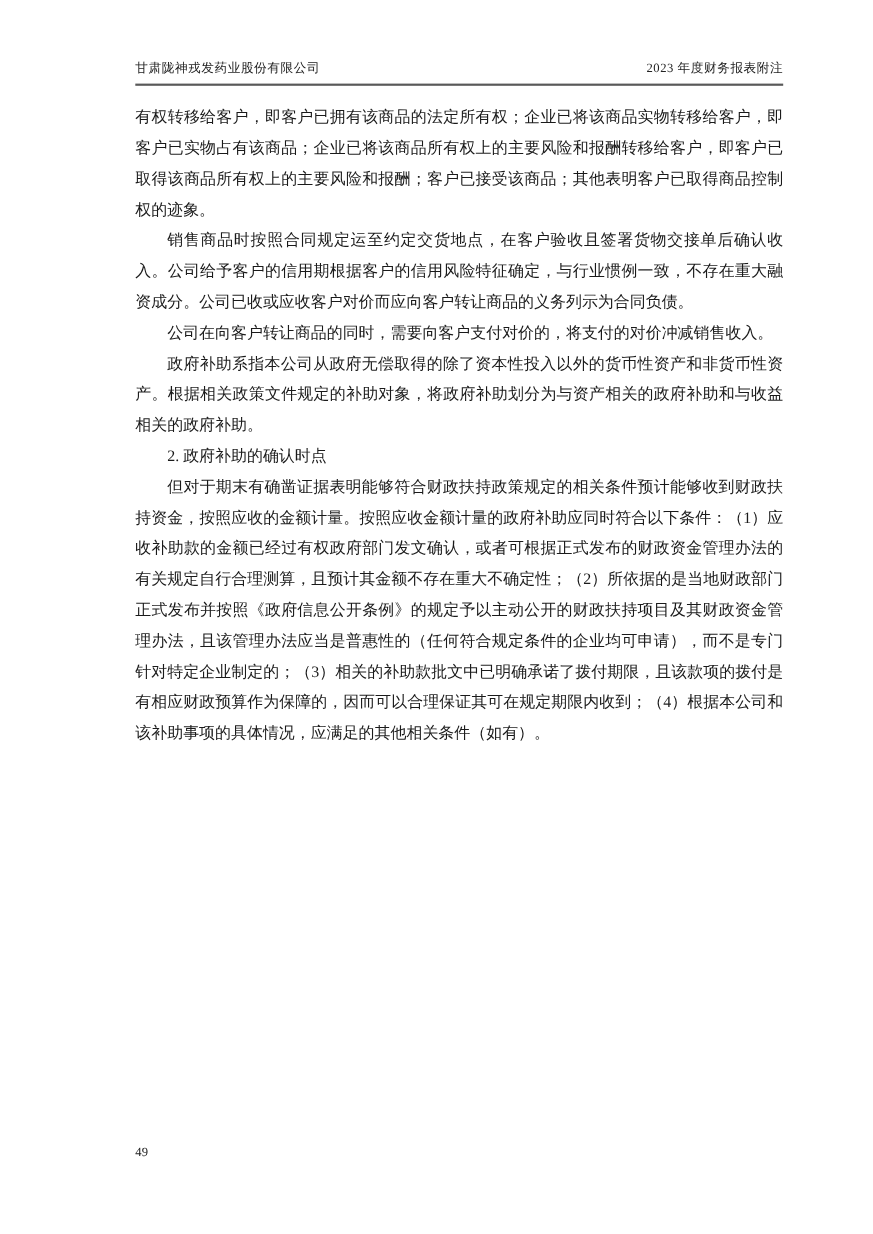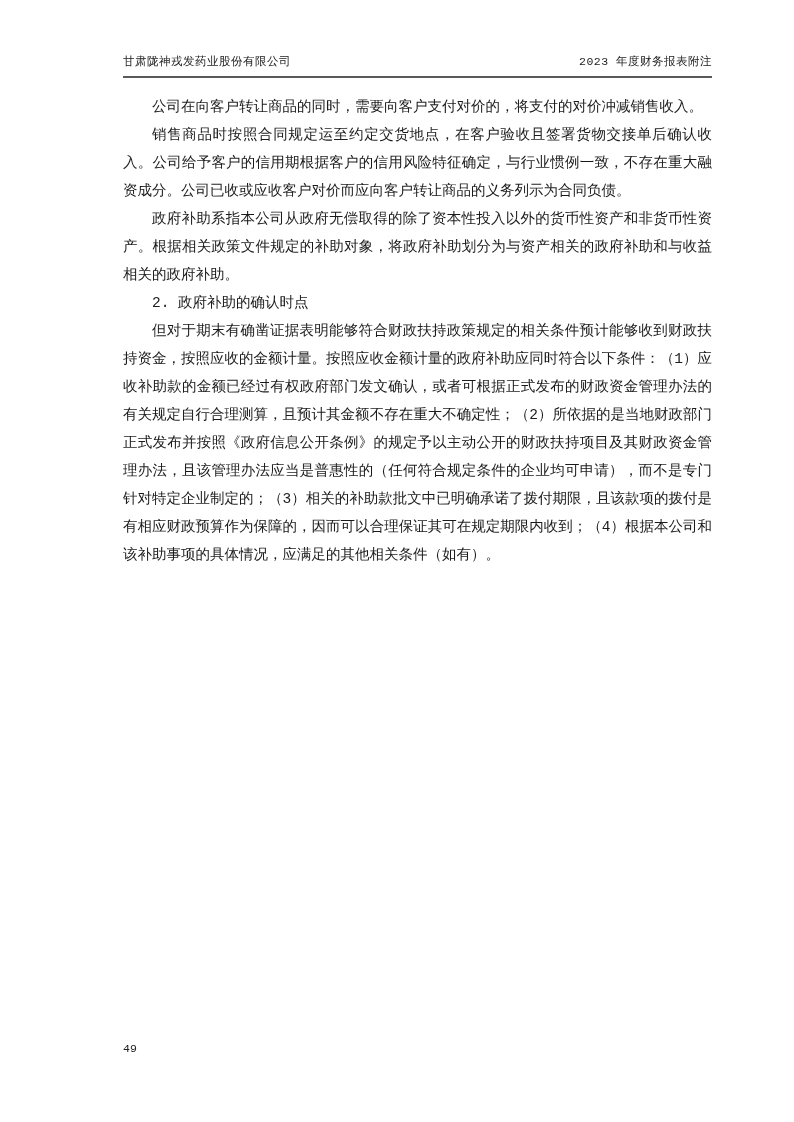--- a/index.html
+++ b/index.html
@@ -12,21 +12,20 @@
     height: 1122px;
     position: relative;
     font-family: "Liberation Serif", "DejaVu Serif", serif;
     color: #1a1a1a;
   }
   .page {
     position: absolute;
     inset: 0;
     background: #ffffff;
     overflow: hidden;
-    font-family: Liberation Mono, monospace;
   }
   .page-header {
     position: absolute;
     left: 123px;
     width: 589px;
     top: 54px;
     display: flex;
     justify-content: space-between;
     align-items: baseline;
     font-size: 11.5px;
@@ -79,22 +78,23 @@
 <div class="page">
 
   <header class="page-header">
     <span>甘肃陇神戎发药业股份有限公司</span>
     <span>2023 年度财务报表附注</span>
   </header>
 
   <div class="header-rule"></div>
 
   <main class="doc-body">
+      <p class="plain">有权转移给客户，即客户已拥有该商品的法定所有权；企业已将该商品实物转移给客户，即客户已实物占有该商品；企业已将该商品所有权上的主要风险和报酬转移给客户，即客户已取得该商品所有权上的主要风险和报酬；客户已接受该商品；其他表明客户已取得商品控制权的迹象。</p>
+      <p class="indent">销售商品时按照合同规定运至约定交货地点，在客户验收且签署货物交接单后确认收入。公司给予客户的信用期根据客户的信用风险特征确定，与行业惯例一致，不存在重大融资成分。公司已收或应收客户对价而应向客户转让商品的义务列示为合同负债。</p>
       <p class="indent">公司在向客户转让商品的同时，需要向客户支付对价的，将支付的对价冲减销售收入。</p>
-      <p class="indent">销售商品时按照合同规定运至约定交货地点，在客户验收且签署货物交接单后确认收入。公司给予客户的信用期根据客户的信用风险特征确定，与行业惯例一致，不存在重大融资成分。公司已收或应收客户对价而应向客户转让商品的义务列示为合同负债。</p>
       <p class="indent">政府补助系指本公司从政府无偿取得的除了资本性投入以外的货币性资产和非货币性资产。根据相关政策文件规定的补助对象，将政府补助划分为与资产相关的政府补助和与收益相关的政府补助。</p>
       <p class="subheading">2. 政府补助的确认时点</p>
       <p class="indent">但对于期末有确凿证据表明能够符合财政扶持政策规定的相关条件预计能够收到财政扶持资金，按照应收的金额计量。按照应收金额计量的政府补助应同时符合以下条件：（1）应收补助款的金额已经过有权政府部门发文确认，或者可根据正式发布的财政资金管理办法的有关规定自行合理测算，且预计其金额不存在重大不确定性；（2）所依据的是当地财政部门正式发布并按照《政府信息公开条例》的规定予以主动公开的财政扶持项目及其财政资金管理办法，且该管理办法应当是普惠性的（任何符合规定条件的企业均可申请），而不是专门针对特定企业制定的；（3）相关的补助款批文中已明确承诺了拨付期限，且该款项的拨付是有相应财政预算作为保障的，因而可以合理保证其可在规定期限内收到；（4）根据本公司和该补助事项的具体情况，应满足的其他相关条件（如有）。</p>
     </main>
 
   <footer class="page-footer">
     <span>49</span>
   </footer>
 
 </div>

